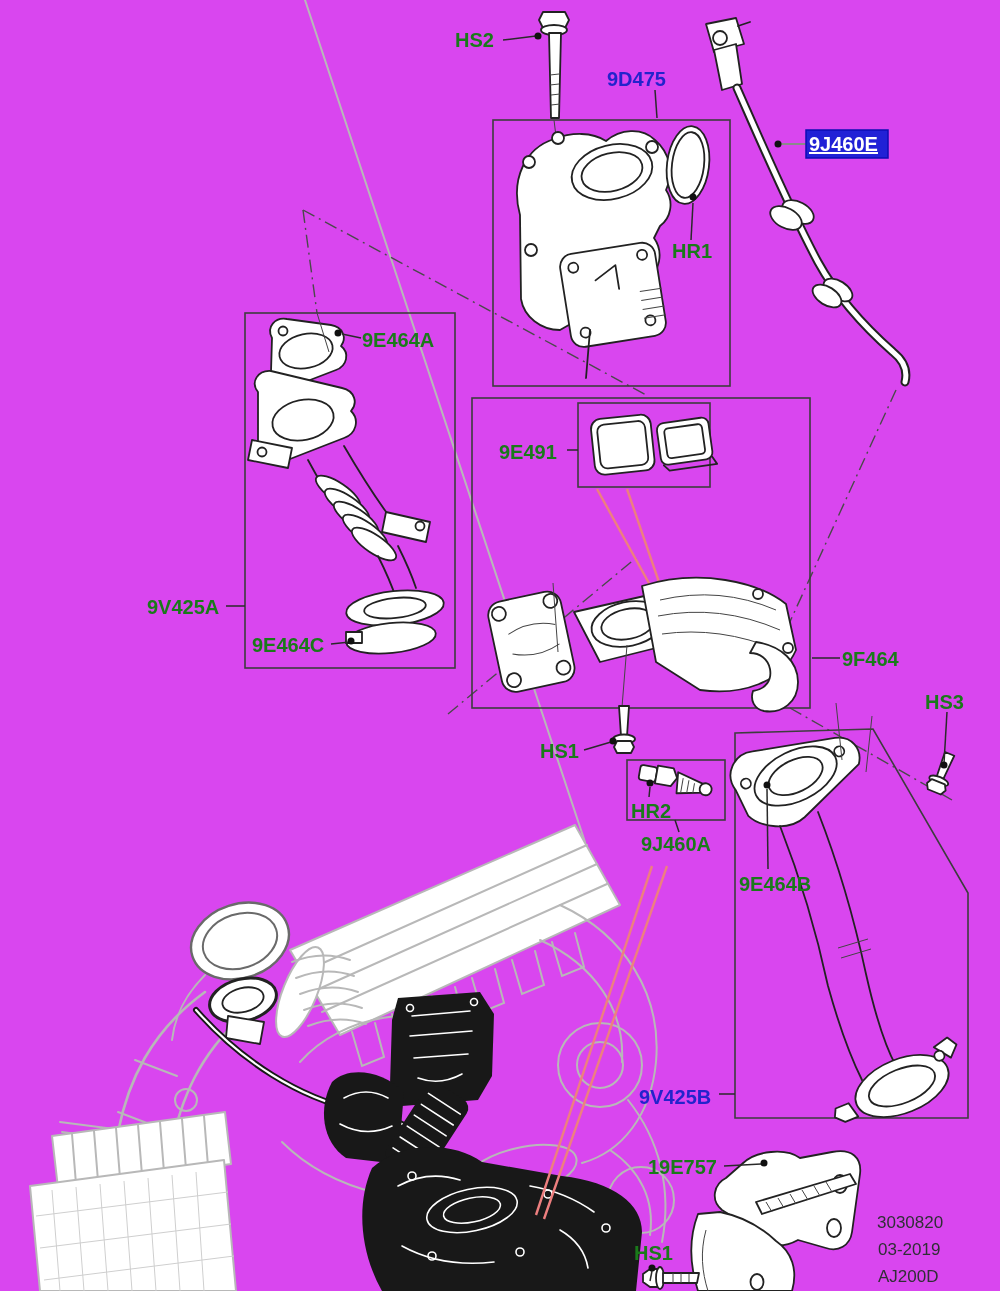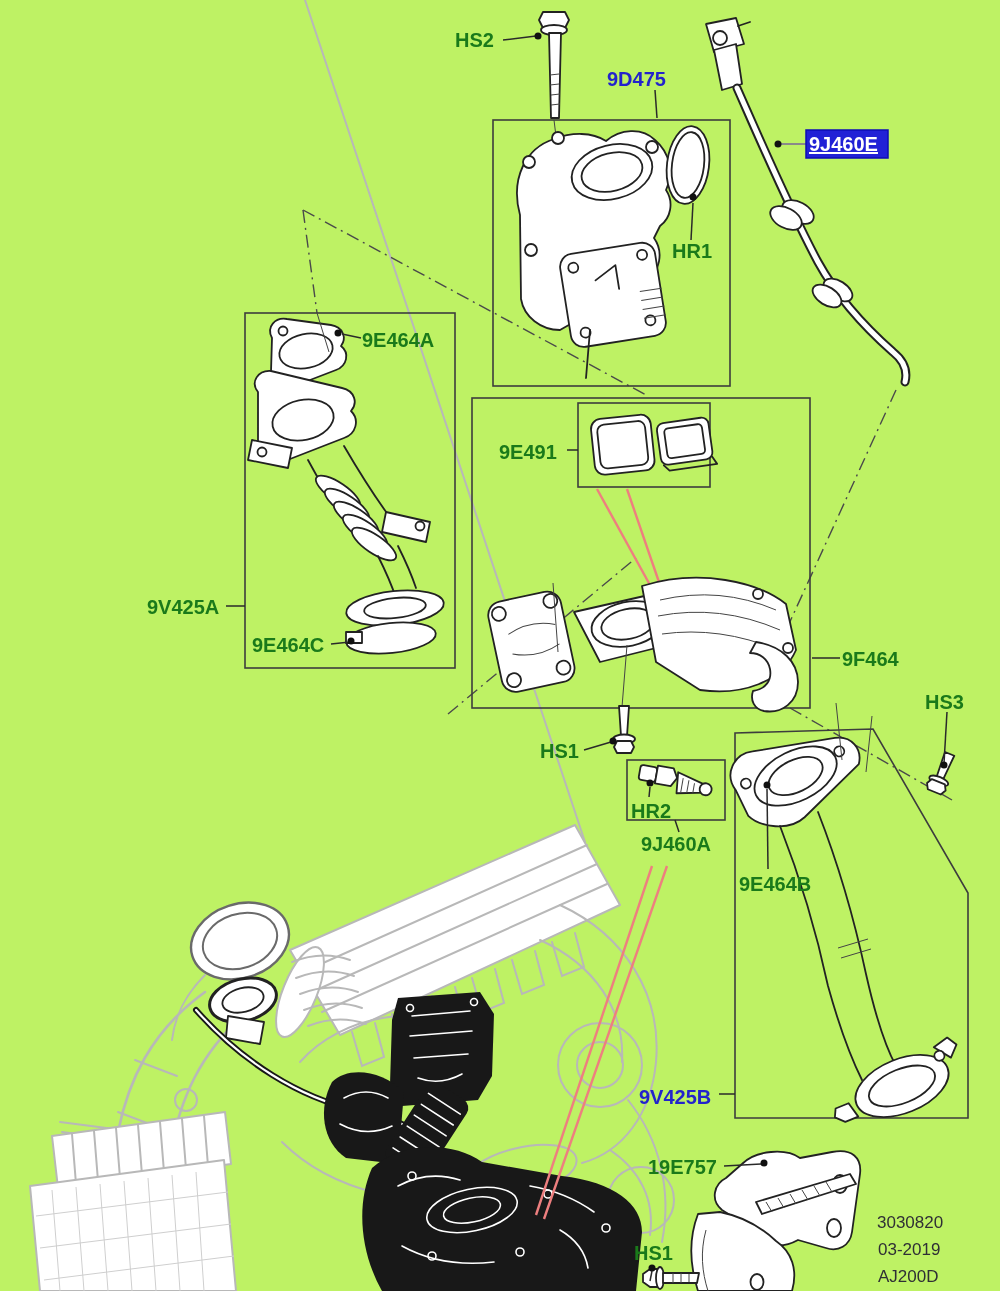--- a/index.html
+++ b/index.html
@@ -1,16 +1,16 @@
 <!DOCTYPE html>
 <html lang="en"><head>
 <meta charset="utf-8">
 <style>
   html,body{margin:0;padding:0;background:#fff;}
-  .stage{position:relative;width:1000px;height:1291px;background:#bef264;overflow:hidden;
+  .stage{position:relative;width:1000px;height:1291px;background:#d946ef;overflow:hidden;
          font-family:"Liberation Sans",sans-serif;}
   svg text{user-select:none;}
   .lbl{font:bold 20px "Liberation Sans",sans-serif;}
   .green{fill:#1a7a1a;}
   .blue{fill:#2323cc;}
   .sel-txt{font:bold 20px "Liberation Sans",sans-serif;fill:#ffffff;text-decoration:underline;}
   .footer-txt{font:17px "Liberation Sans",sans-serif;fill:#2f2f35;}
   .box{fill:none;stroke:#3d3d3d;stroke-width:1.6;}
   .ln{stroke:#222;stroke-width:1.8;fill:none;stroke-linecap:round;stroke-linejoin:round;}
   .lnf{stroke:#222;stroke-width:1.8;fill:#fff;stroke-linejoin:round;}

